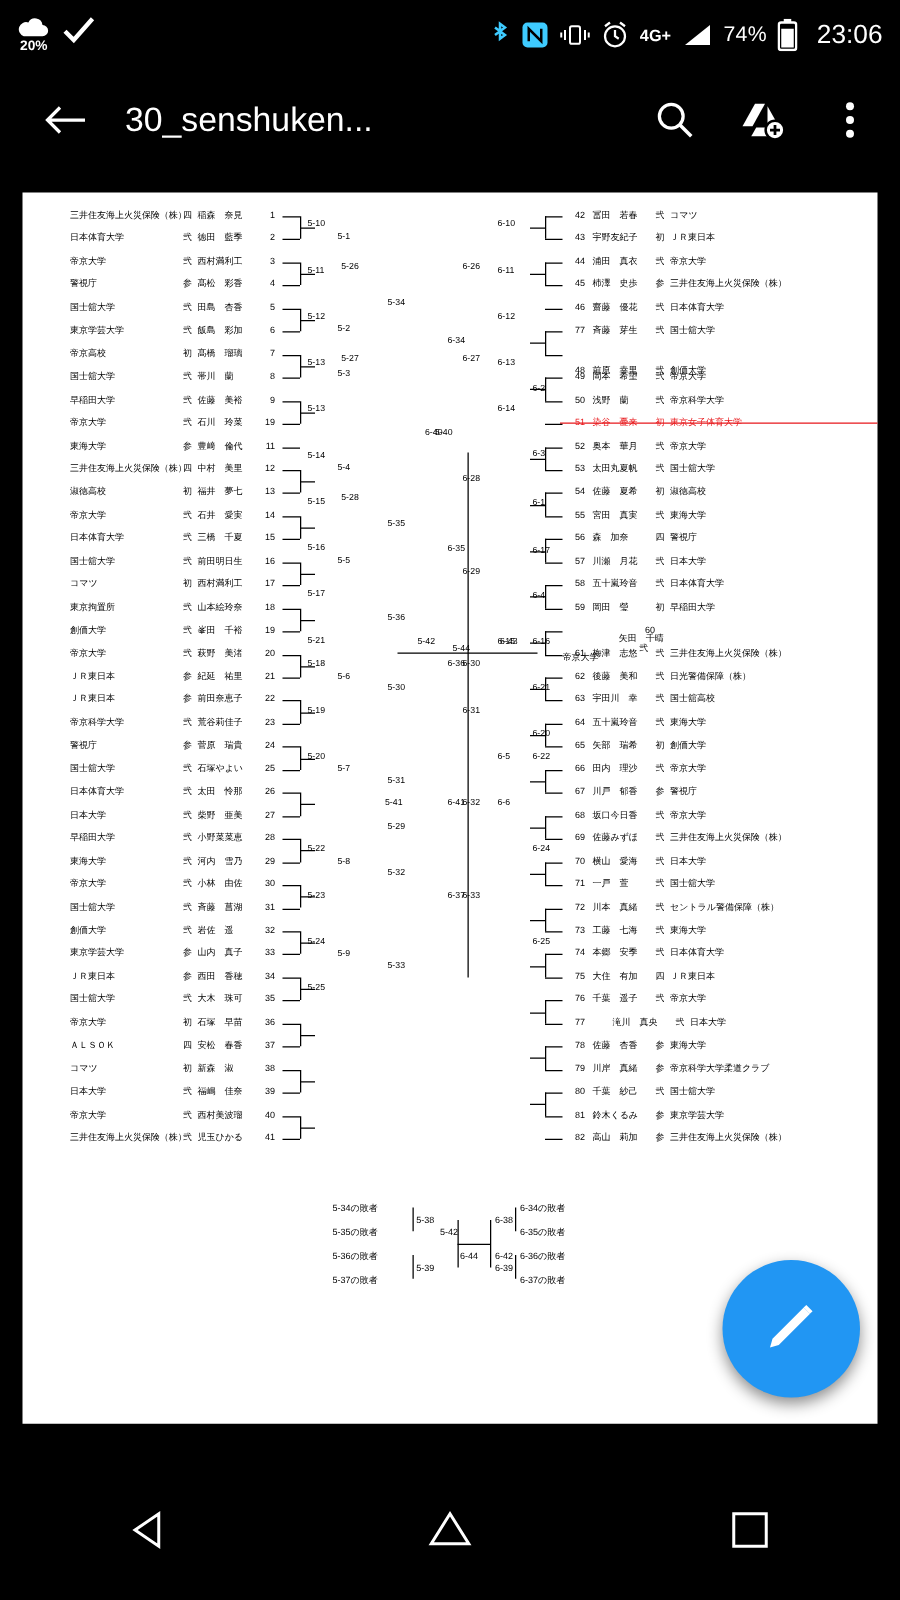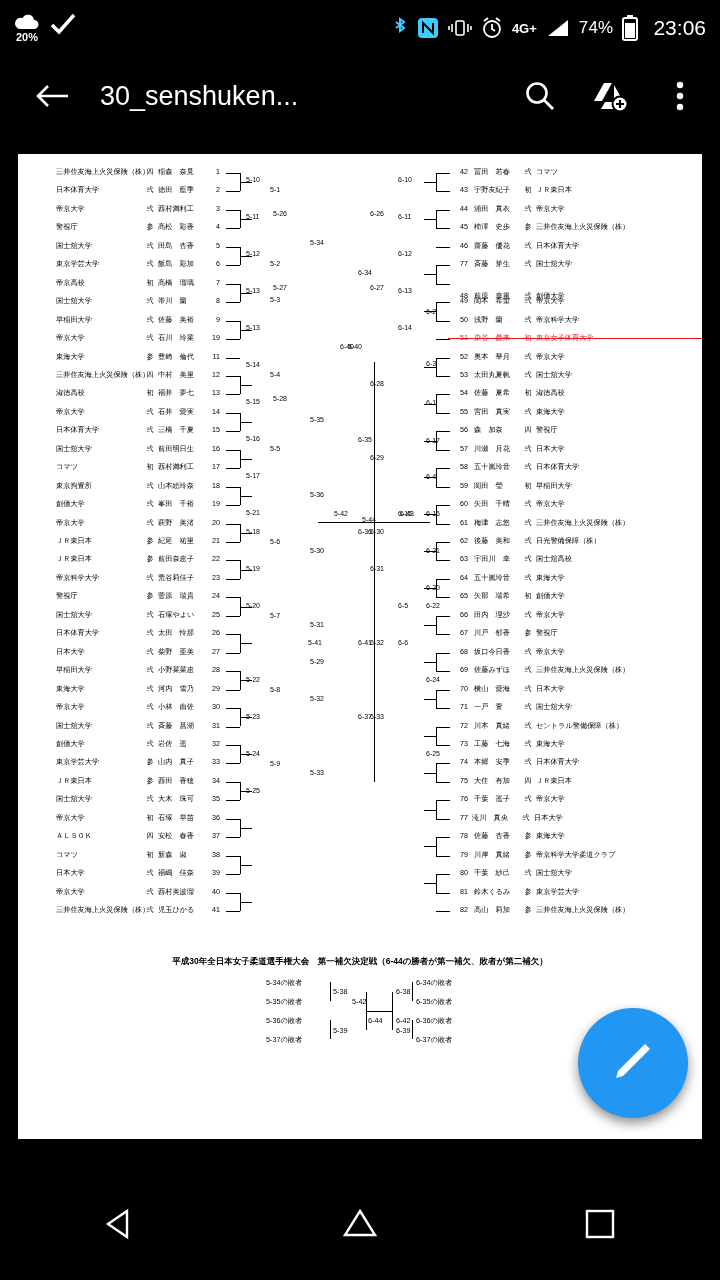--- a/index.html
+++ b/index.html
@@ -640,21 +640,21 @@
           <span class="org">日本体育大学</span>
         </div>
         <div class="ln h" style="left: 418px; top: 306.2px; width: 14px;"></div>
         <div class="entry right" style="left: 432px; top: 319.65px;">
           <span class="no">59</span>
           <span class="nm" style="margin-left:6px">岡田　瑩</span>
           <span class="rank">初</span>
           <span class="org">早稲田大学</span>
         </div>
         <div class="ln h" style="left: 418px; top: 324.65px; width: 14px;"></div>
-        <div class="entry right" style="left: 432px; top: 338.1px;">
+        <div class="entry right" style="left: 432px; top: 338.1px; flex-direction: column;">
           <span class="no">60</span>
           <span class="nm" style="margin-left:6px">矢田　千晴</span>
           <span class="rank">弐</span>
           <span class="org">帝京大学</span>
         </div>
         <div class="ln h" style="left: 418px; top: 343.1px; width: 14px;"></div>
         <div class="entry right" style="left: 432px; top: 356.55px;">
           <span class="no">61</span>
           <span class="nm" style="margin-left:6px">梅津　志悠</span>
           <span class="rank">弐</span>
@@ -761,21 +761,21 @@
         <div class="ln h" style="left: 418px; top: 619.85px; width: 14px;"></div>
         <div class="entry right" style="left: 432px; top: 633.3px;">
           <span class="no">76</span>
           <span class="nm" style="margin-left:6px">千葉　遥子</span>
           <span class="rank">弐</span>
           <span class="org">帝京大学</span>
         </div>
         <div class="ln h" style="left: 418px; top: 638.3px; width: 14px;"></div>
         <div class="entry right" style="left: 432px; top: 651.75px;">
           <span class="no">77</span>
-          <span class="nm" style="margin-left:4px">滝川　真央</span>
+          <span class="nm" style="margin-left:22px">滝川　真央</span>
           <span class="rank">弐</span>
           <span class="org">日本大学</span>
         </div>
         <div class="ln h" style="left: 418px; top: 656.75px; width: 14px;"></div>
         <div class="entry right" style="left: 432px; top: 670.2px;">
           <span class="no">78</span>
           <span class="nm" style="margin-left:6px">佐藤　杏香</span>
           <span class="rank">参</span>
           <span class="org">東海大学</span>
         </div>
@@ -957,21 +957,20 @@
         <div class="lbl" style="left: 340px; top: 551px;">6-37</div>
         <div class="lbl" style="left: 408px; top: 514px;">6-24</div>
         <div class="lbl" style="left: 352px; top: 551px;">6-33</div>
         <div class="lbl" style="left: 408px; top: 588px;">6-25</div>
         <div class="lbl" style="left: 408px; top: 348px;">6-16</div>
         <div class="lbl" style="left: 408px; top: 422px;">6-20</div>
         <div class="lbl" style="left: 380px; top: 477px;">6-6</div>
         <div class="ln v" style="left: 356px; top: 200px; height: 420px;"></div>
         <div class="ln h" style="left: 300px; top: 360px; width: 112px;"></div>
       </div>
-    <div class="foot-title">平成30年全日本女子柔道選手権大会　第一補欠決定戦（6-44の勝者が第一補欠、敗者が第二補欠）</div>
     <div class="foot" id="foot">
         <div class="cell" style="left: 248px; top: 10px;">5-34の敗者</div>
         <div class="cell" style="left: 248px; top: 29px;">5-35の敗者</div>
         <div class="cell" style="left: 248px; top: 48px;">5-36の敗者</div>
         <div class="cell" style="left: 248px; top: 67px;">5-37の敗者</div>
         <div class="cell" style="left: 398px; top: 10px;">6-34の敗者</div>
         <div class="cell" style="left: 398px; top: 29px;">6-35の敗者</div>
         <div class="cell" style="left: 398px; top: 48px;">6-36の敗者</div>
         <div class="cell" style="left: 398px; top: 67px;">6-37の敗者</div>
         <div class="cell" style="left: 315px; top: 19px;">5-38</div>

